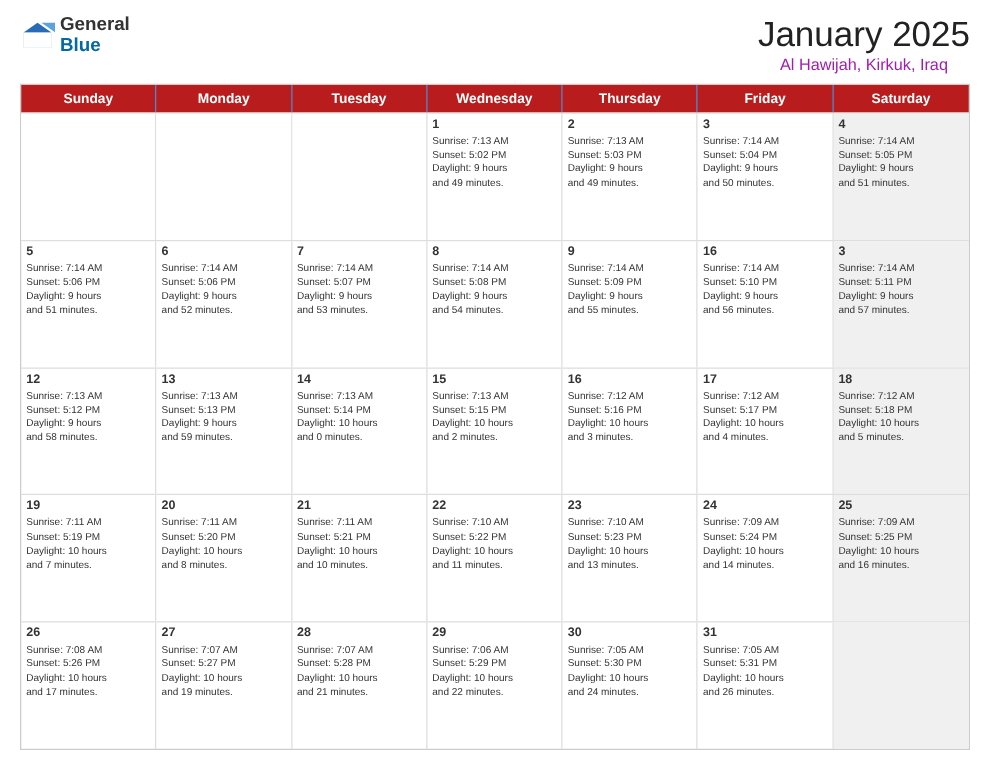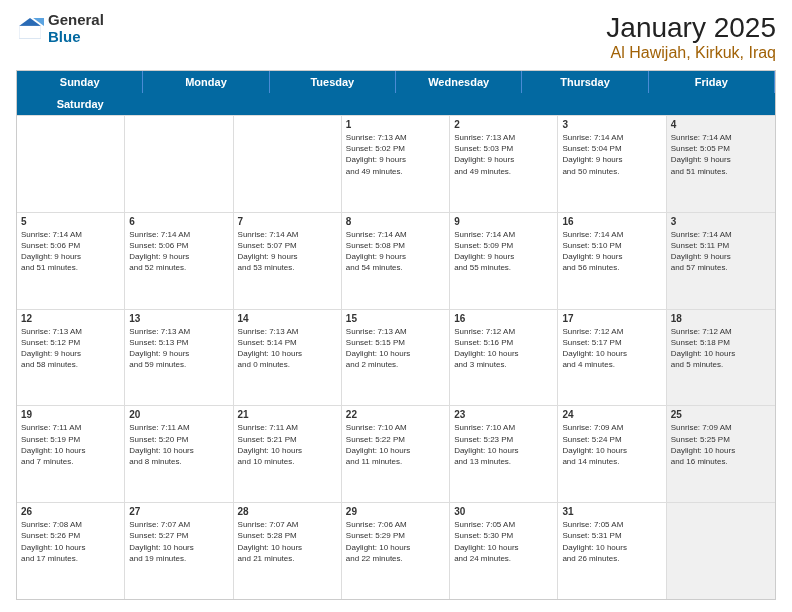--- a/index.html
+++ b/index.html
@@ -49,33 +49,34 @@
     }
     .title-block {
       text-align: right;
     }
     .month-title {
       font-size: 28px;
       font-weight: normal;
       color: #222;
     }
     .subtitle {
-      font-size: 16px;
-      color: #a16207;
+      font-size: 13px;
+      color: #a21caf;
+      text-align: center;
     }
     .calendar {
       flex: 1;
       display: flex;
       flex-direction: column;
       border: 1px solid #ccc;
     }
     .cal-header {
       display: grid;
-      grid-template-columns: repeat(6, 1fr);
-      background: #0369a1;
+      grid-template-columns: repeat(7, 1fr);
+      background: #b91c1c;
     }
     .cal-header-cell {
       color: #fff;
       font-size: 11px;
       font-weight: bold;
       text-align: center;
       padding: 5px 2px;
       border-right: 1px solid #4a8bd5;
     }
     .cal-header-cell:last-child { border-right: none; }

